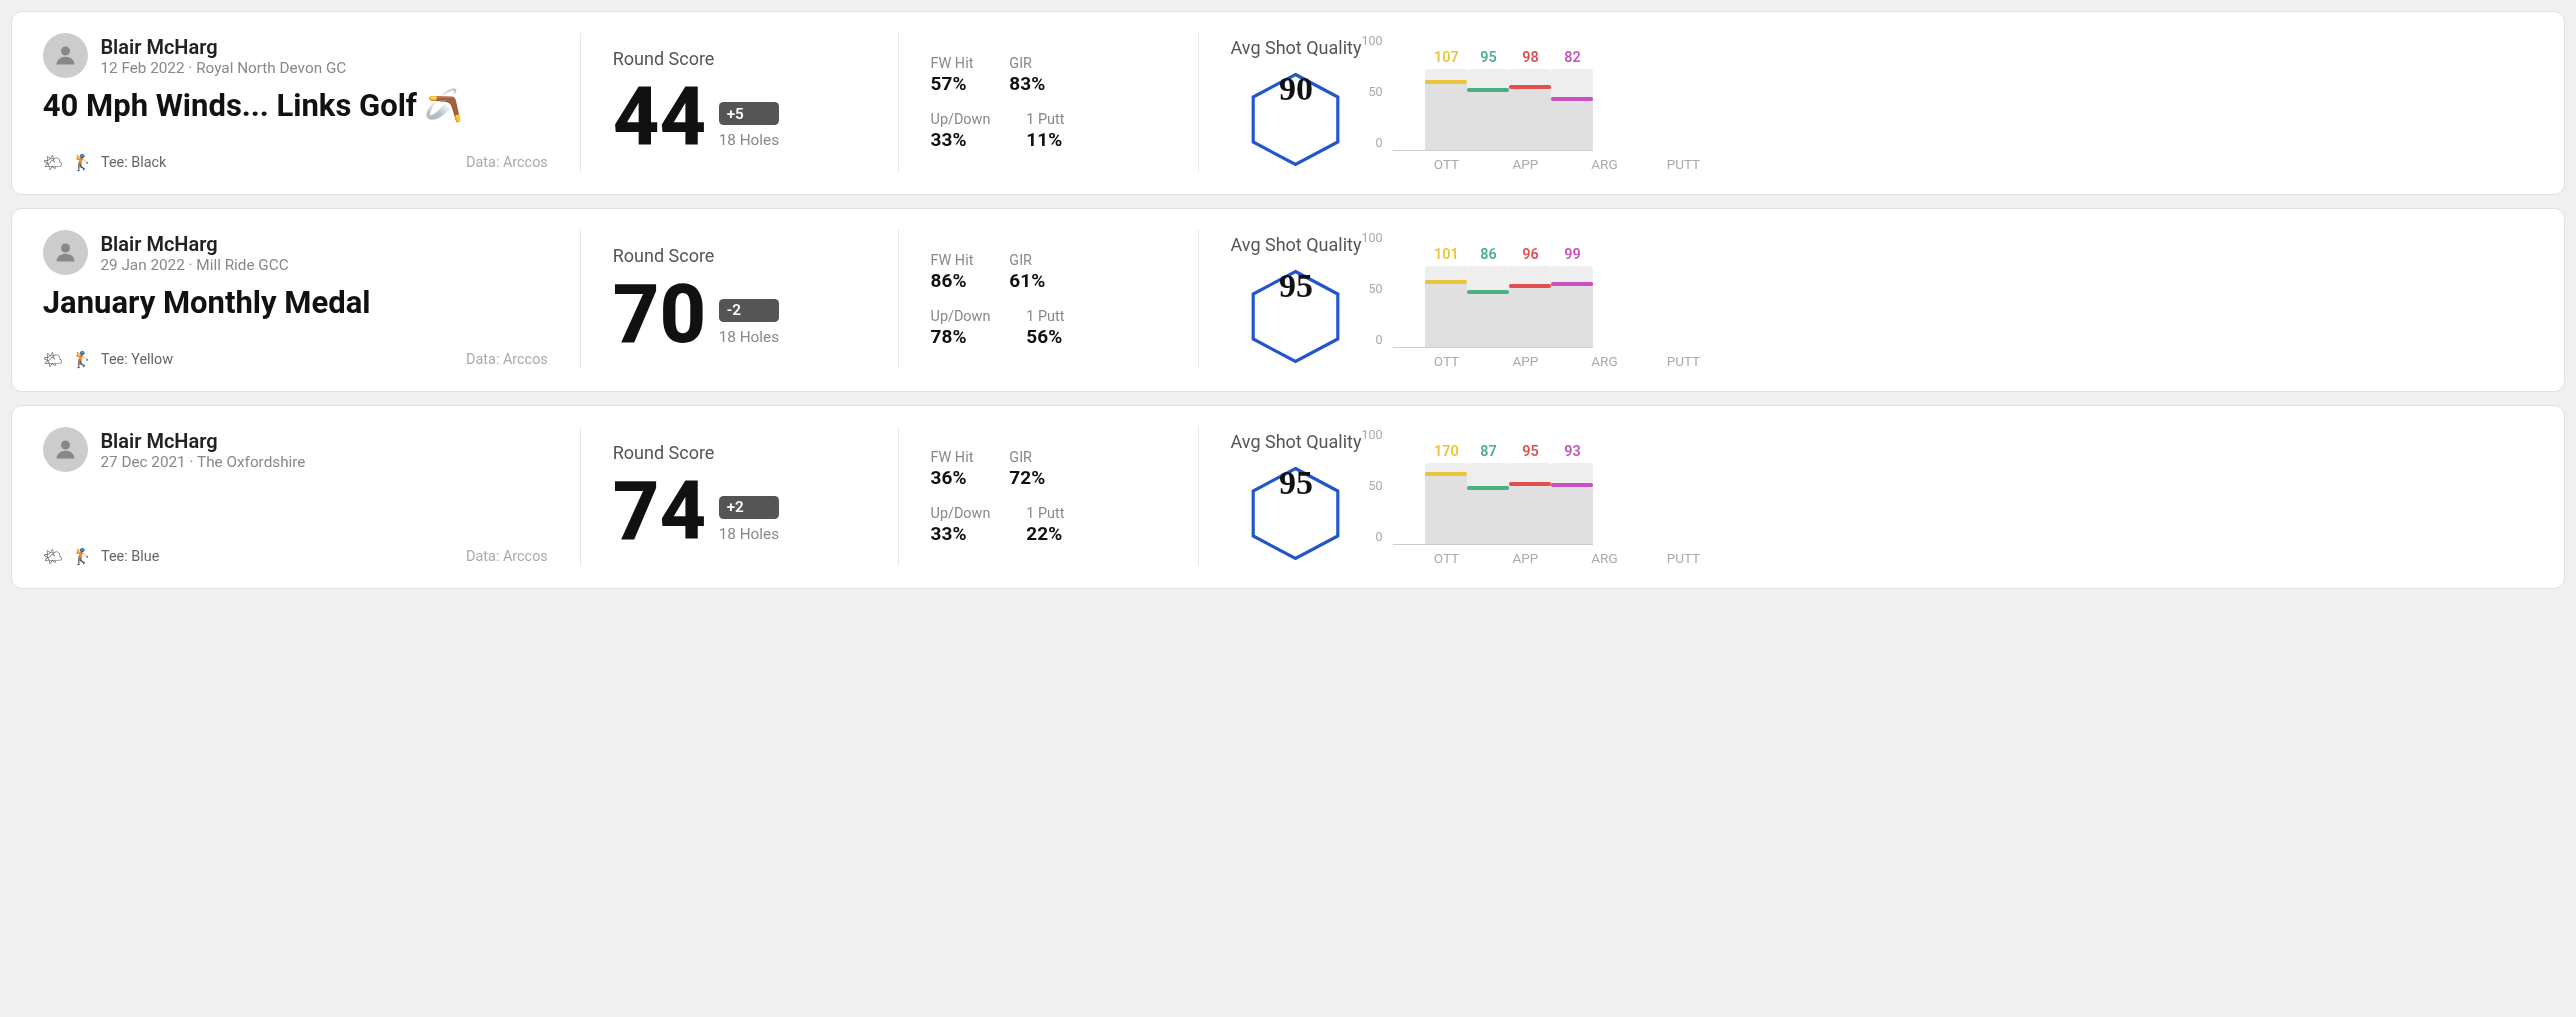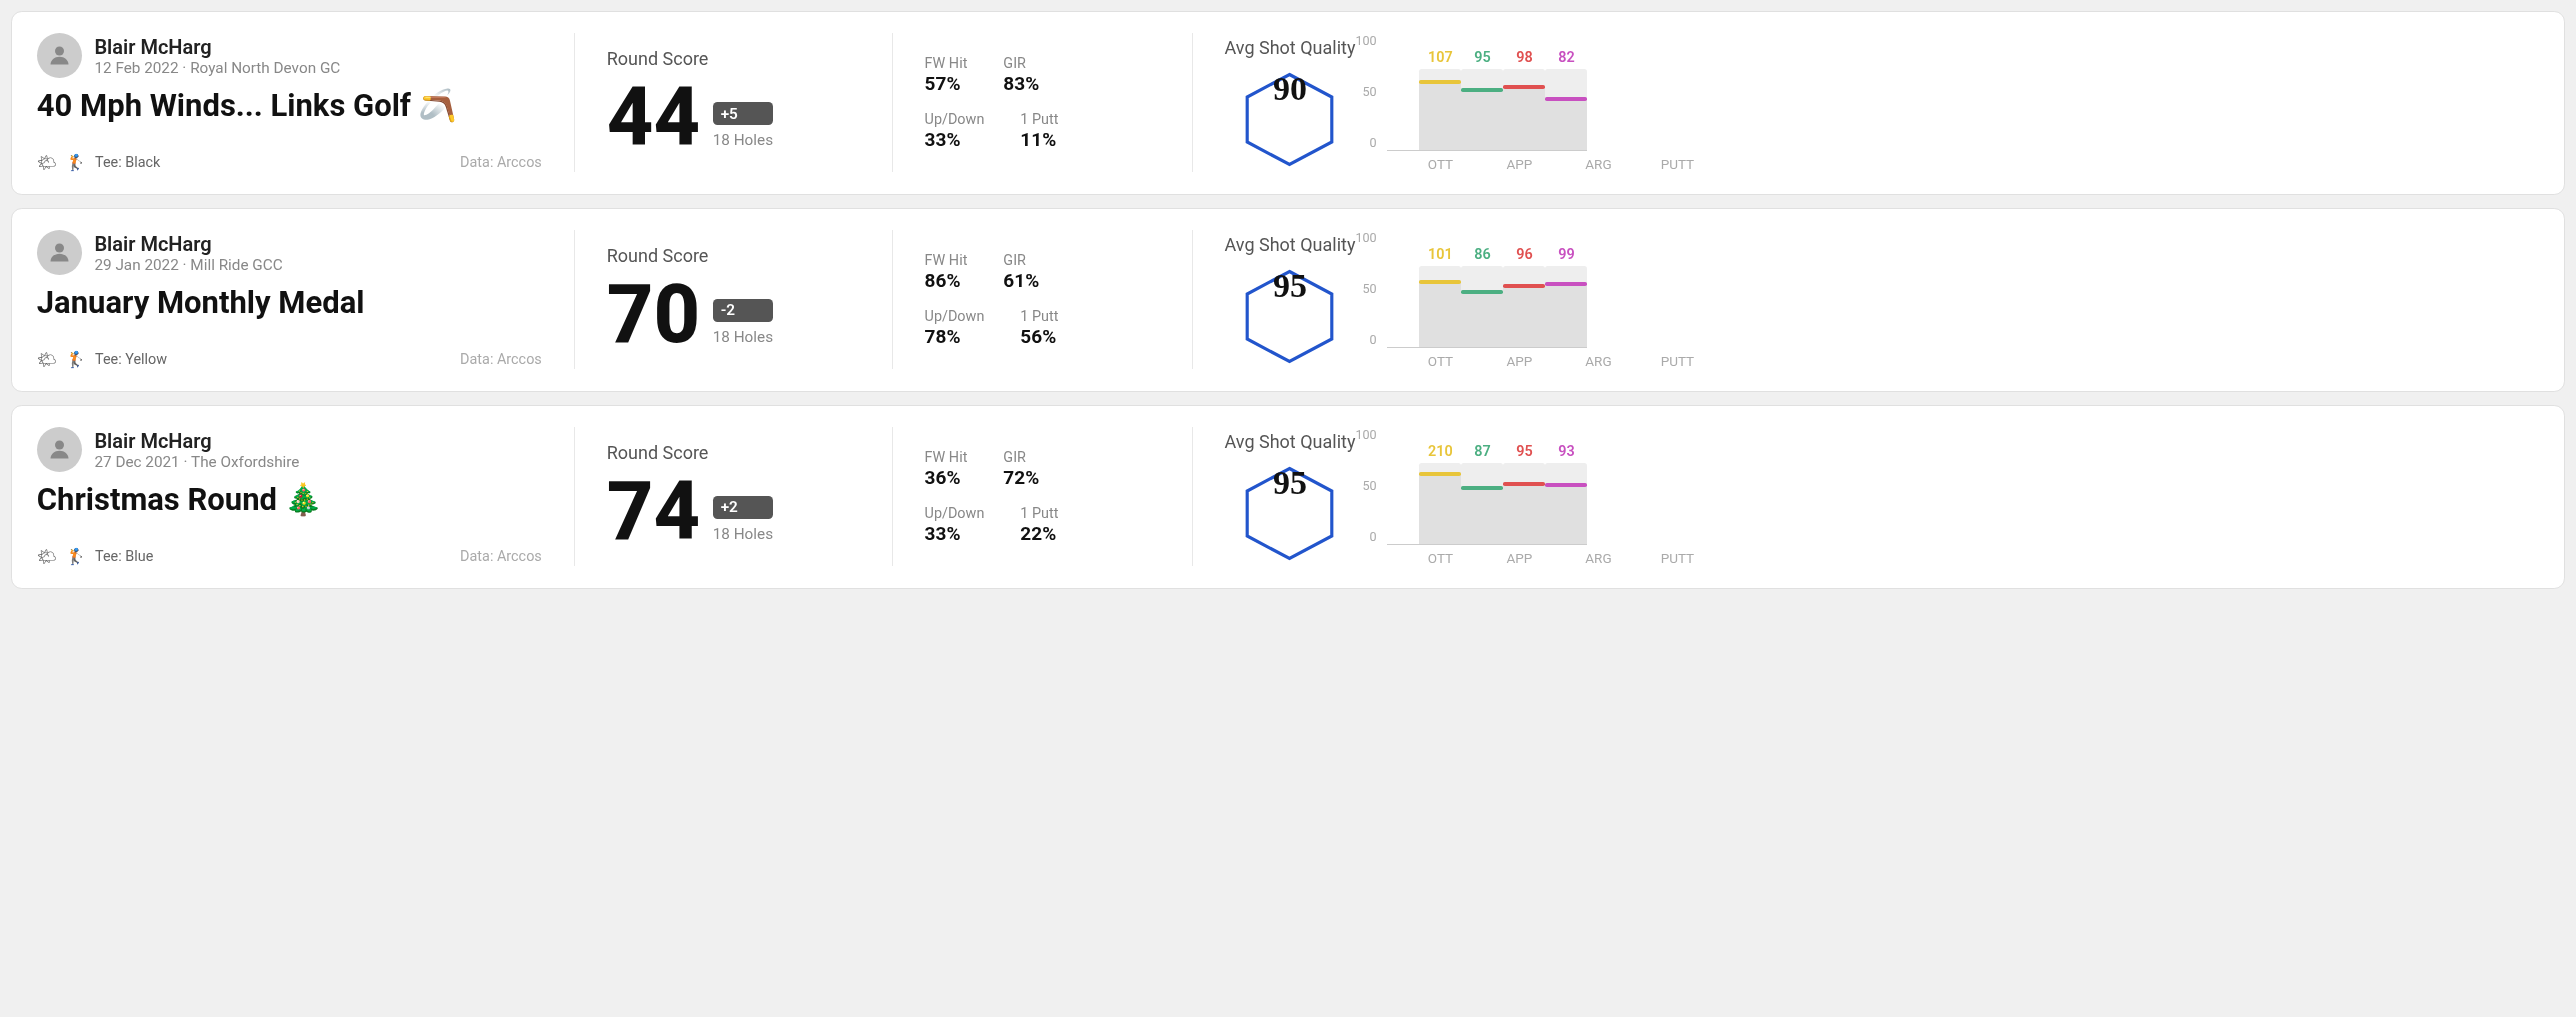--- a/index.html
+++ b/index.html
@@ -23,20 +23,21 @@
       gap: 0;
     }
 
     
     .left-section {
       width: 505px;
       flex-shrink: 0;
       display: flex;
       flex-direction: column;
       justify-content: space-between;
+      margin-left: 6px;
     }
 
     .player-header {
       display: flex;
       align-items: center;
       gap: 12.6px;
       margin-bottom: 9px;
     }
 
     .avatar {
@@ -598,21 +599,20 @@
             <svg viewBox="0 0 24 24">
               <circle cx="12" cy="8" r="4"></circle>
               <path d="M4 20c0-4 3.6-7 8-7s8 3 8 7"></path>
             </svg>
           </div>
           <div class="player-info">
             <div class="player-name">Blair McHarg</div>
             <div class="player-date">27 Dec 2021 · The Oxfordshire</div>
           </div>
         </div>
-        <div class="round-title">Christmas Round 🎄</div>
       </div>
       <div class="footer-row">
         <div class="tee-info">
           <span class="tee-icon">🌤</span>
           <span class="tee-icon">🏌</span>
           <span>Tee: Blue</span>
         </div>
         <div class="data-source">Data: Arccos</div>
       </div>
     </div>
@@ -670,21 +670,21 @@
       <div class="bar-chart">
         <div style="display: flex; position: relative; padding-left: 32px;">
           <div class="y-axis">
             <span class="y-label">100</span>
             <span class="y-label">50</span>
             <span class="y-label">0</span>
           </div>
           <div class="chart-bars">
 
       <div class="bar-group">
-        <span class="bar-value color-ott">210</span>
+        <span class="bar-value color-ott">170</span>
         <div class="bar-wrapper">
           <div class="bar-fill" style="height: 72px; background: #e0e0e0; position: relative;">
             <div class="bar-line line-ott" style="position: absolute; top: 0; left: 0; right: 0; height: 3.6px; border-radius: 1.8px;"></div>
           </div>
         </div>
       </div>
       <div class="bar-group">
         <span class="bar-value color-app">87</span>
         <div class="bar-wrapper">
           <div class="bar-fill" style="height: 58px; background: #e0e0e0; position: relative;">

